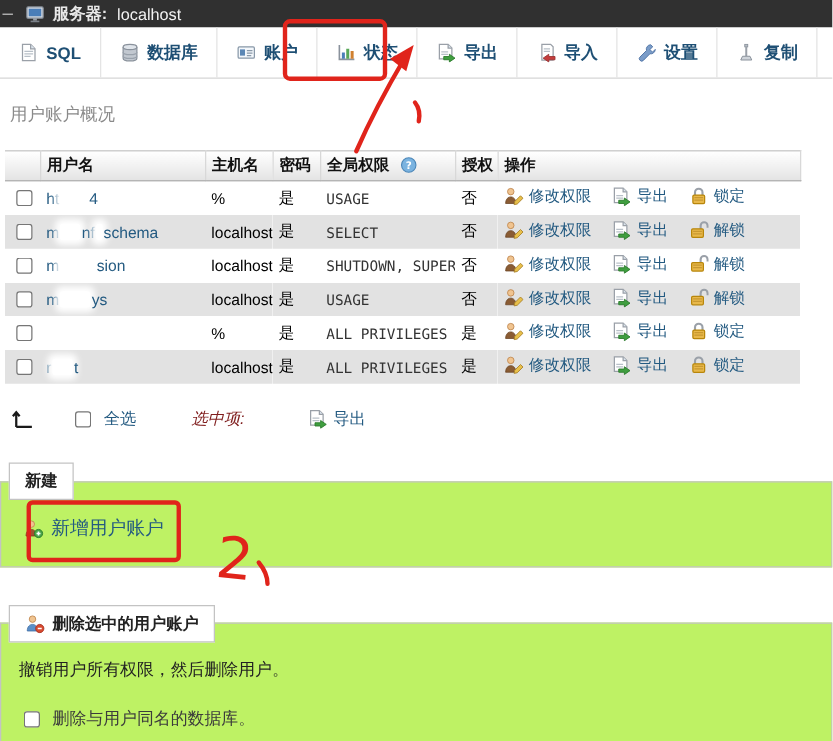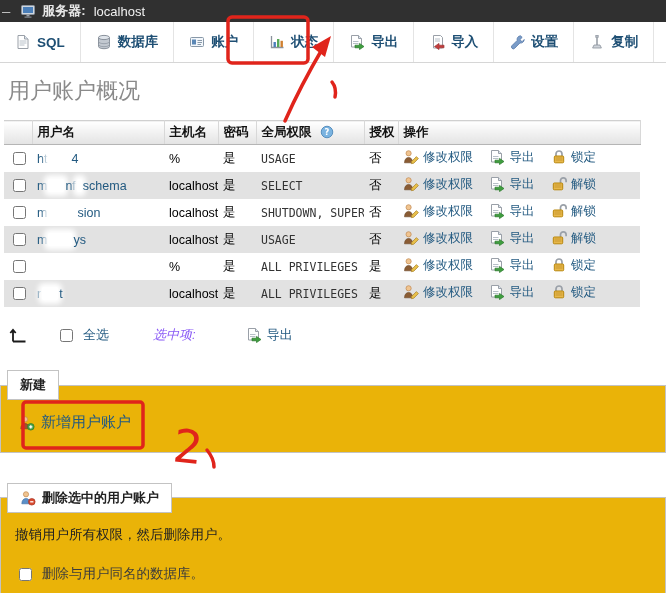--- a/index.html
+++ b/index.html
@@ -14,46 +14,46 @@
   .titlebar .srv-label{font-weight:bold;margin-right:8px;}
   .titlebar .srv-name{color:#f2f2f2;}
 
   
   .toolbar{height:40px;display:flex;align-items:stretch;background:#fff;border-bottom:1px solid #d6d6d6;white-space:nowrap;}
   .titem{display:flex;align-items:center;gap:6px;padding:0 15px;border-right:1px solid #e4e4e4;cursor:pointer;}
   .titem .tlabel{font-size:13.5px;font-weight:bold;color:#1e4f74;}
   .icon16{width:16px;height:16px;flex:0 0 16px;}
 
   
-  h1.page-title{margin:13px 0 0 8px;font-size:22px;font-weight:normal;color:#8a8a8a;line-height:30px;}
+  h1.page-title{margin:13px 0 0 8px;font-size:14px;font-weight:normal;color:#8a8a8a;line-height:30px;}
 
   
   table.accounts{border-collapse:collapse;table-layout:fixed;width:636px;margin:14px 0 16px 4px;font-size:12.5px;}
   table.accounts th{background:linear-gradient(#ffffff,#e3e3e3);border-top:1px solid #d0d0d0;
     border-bottom:1px solid #b5b5b5;border-right:1px solid #d8d8d8;text-align:left;
     font-size:12.5px;font-weight:bold;color:#111;padding:3px 5px;height:17px;white-space:nowrap;overflow:hidden;}
   table.accounts td{padding:2px 5px;height:23px;white-space:nowrap;overflow:hidden;vertical-align:middle;}
   table.accounts tr.alt td{background:#e2e2e2;}
   a.lnk{color:#235a81;text-decoration:none;cursor:pointer;}
   .priv{font-family:"DejaVu Sans Mono","Liberation Mono",monospace;font-size:11.5px;color:#333;letter-spacing:0;}
   .redact{display:inline-block;height:13px;background:#fff;border-radius:2px;
     box-shadow:0 0 5px 4px rgba(255,255,255,.97);vertical-align:-2px;margin:0 1px;}
   .oplink{display:inline-flex;align-items:center;gap:4px;margin-right:13px;font-size:12.5px;}
   .hicon{width:14px;height:14px;vertical-align:-3px;margin-left:8px;}
 
   
   .bulkbar{display:flex;align-items:center;margin:17px 0 0 8px;height:22px;font-size:13px;}
   .bulkbar .arrow20{width:20px;height:18px;}
   .bulkbar input{margin-left:32px;}
   .bulkbar .chkall{margin-left:7px;}
-  .bulkbar .selitems{margin-left:44px;font-style:italic;color:#8b5cf6;}
+  .bulkbar .selitems{margin-left:44px;font-style:italic;color:#7f1d1d;}
   .bulkbar .bexp{margin-left:50px;display:inline-flex;align-items:center;gap:5px;}
 
   
-  fieldset{margin:0;padding:0;background:#eab308;border:1px solid #c3c3c3;}
+  fieldset{margin:0;padding:0;background:#bef264;border:1px solid #c3c3c3;}
   fieldset.fs-new{margin-top:24px;}
   fieldset.fs-del{margin-top:30px;}
   legend{background:#fff;border:1px solid #c3c3c3;padding:5px 12px;margin-left:6px;
     font-size:13px;font-weight:bold;color:#222;display:flex;align-items:center;gap:6px;}
   .fs-body{padding:13px 0 17px 18px;}
   .addlink{display:inline-flex;align-items:center;gap:6px;font-size:15px;}
   .fs-del p{margin:13px 0 0 14px;font-size:13.5px;color:#222;}
   .dropdb{display:flex;align-items:center;gap:7px;margin:21px 0 14px 14px;font-size:13.5px;color:#3c3c3c;}
 
   

